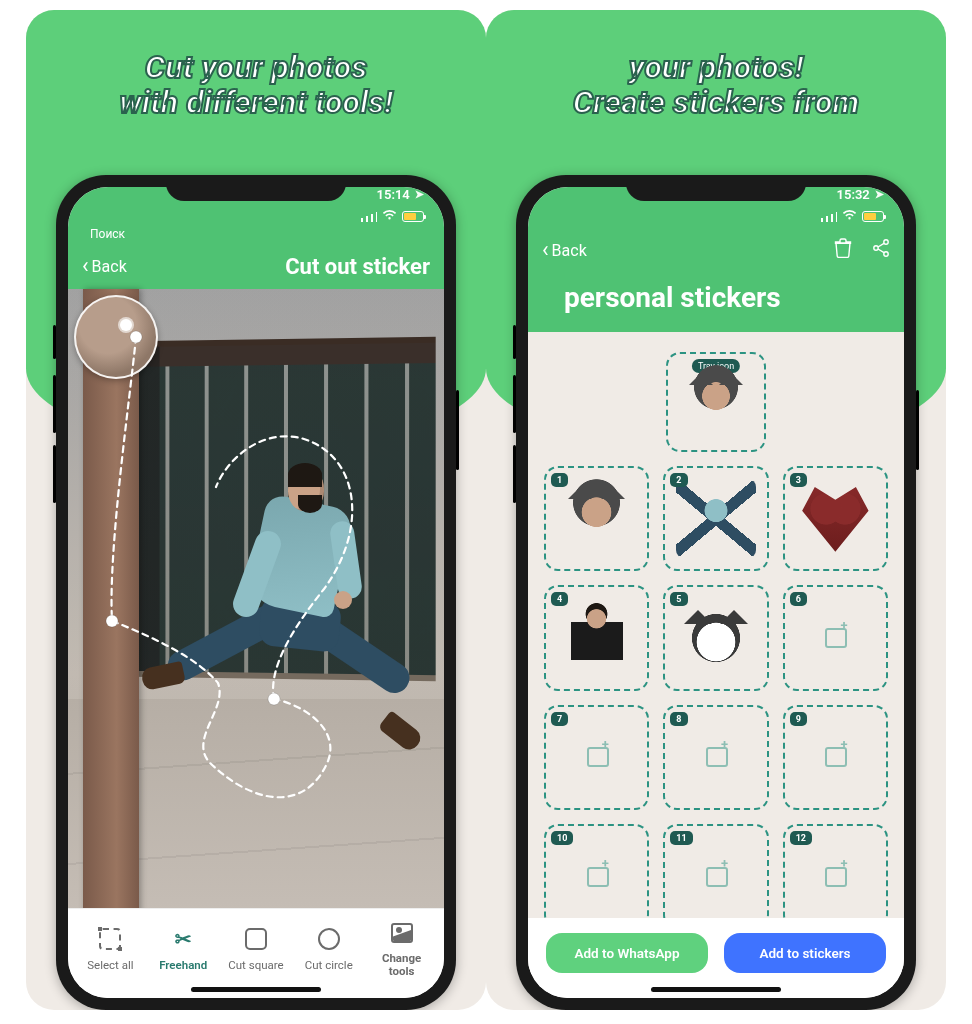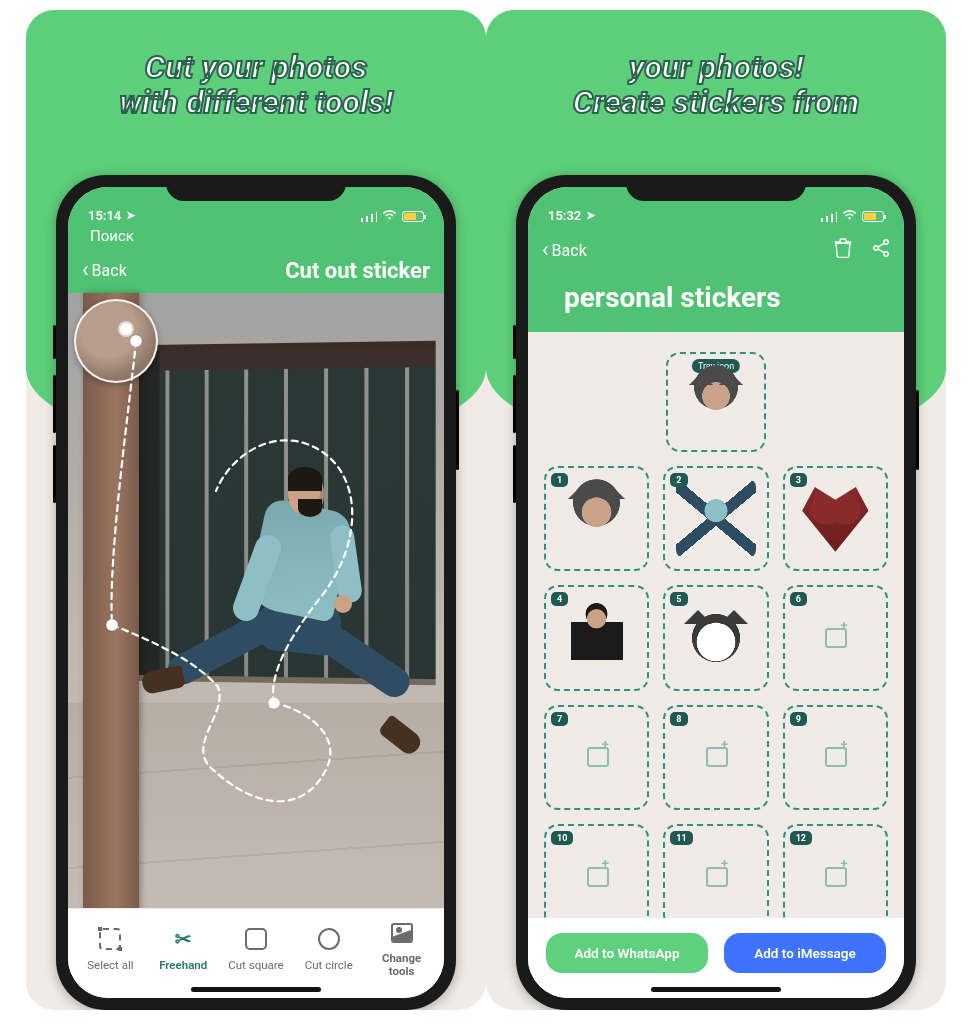--- a/index.html
+++ b/index.html
@@ -44,21 +44,21 @@
   .sb-l2{left:-3px;top:200px;width:3px;height:58px;}
   .sb-l3{left:-3px;top:270px;width:3px;height:58px;}
   .sb-r1{right:-3px;top:215px;width:3px;height:80px;}
   .screen{
     width:100%;height:100%;border-radius:40px;overflow:hidden;background:#fff;position:relative;
   }
   .home-ind{position:absolute;bottom:6px;left:50%;transform:translateX(-50%);width:130px;height:5px;background:#111;border-radius:3px;z-index:10;}
   
   .status{
     height:40px;background:var(--green2);display:flex;align-items:flex-end;justify-content:space-between;
-    padding:0 20px 4px;color:#fff;font-size:13px;font-weight:600;
+    padding:0 20px 4px;color:#fff;font-size:13px;font-weight:600;flex-direction:column;
   }
   .status .left{display:flex;align-items:center;gap:5px;}
   .status .left .nav-arrow{font-size:11px;opacity:.95;}
   .status .right{display:flex;align-items:center;gap:5px;}
   .status .sig{width:16px;height:11px;display:inline-block;background:
     linear-gradient(#fff,#fff) 0 100%/2px 4px no-repeat,
     linear-gradient(#fff,#fff) 5px 100%/2px 6px no-repeat,
     linear-gradient(#fff,#fff) 10px 100%/2px 8px no-repeat,
     linear-gradient(#fff,#fff) 15px 100%/2px 10px no-repeat;}
   .status .wifi{font-size:12px;}
@@ -234,21 +234,21 @@
             <span class="wifi">
               <svg width="15" height="11" viewBox="0 0 15 11">
                   <path d="M7.5 10.5 a1.2 1.2 0 1 0 0-2.4 a1.2 1.2 0 0 0 0 2.4 M3.3 6.3 a6 6 0 0 1 8.4 0 l-1.2 1.2 a4.3 4.3 0 0 0-6 0z M0.8 3.8 a9.5 9.5 0 0 1 13.4 0 l-1.2 1.2 a7.8 7.8 0 0 0-11 0z" fill="#fff"></path>
                 </svg>
             </span>
             <span class="batt">
                 <span class="fill"></span>
               </span>
           </div>
         </div>
-        <div style="background:var(--green2);color:#fff;font-size:15px;padding:0 22px 2px;">
+        <div style="background:var(--green2);color:#fff;font-size:12px;padding:0 22px 2px;">
           <span>Поиск</span>
         </div>
 
         <div class="navbar">
           <div class="back">
             <span class="chev">‹</span>
             <span>Back</span>
           </div>
           <div class="title">Cut out sticker</div>
         </div>
@@ -431,21 +431,21 @@
               </div>
             <div class="slot">
                 <span class="num">12</span>
                 <div class="add"></div>
               </div>
           </div>
         </div>
 
         <div class="actions-bar">
           <div class="btn wa">Add to WhatsApp</div>
-          <div class="btn im">Add to iMessage</div>
+          <div class="btn im">Add to stickers</div>
         </div>
 
         <div class="home-ind"></div>
       </div>
     </div>
   </div>
 
 </div>
 
 </body></html>

